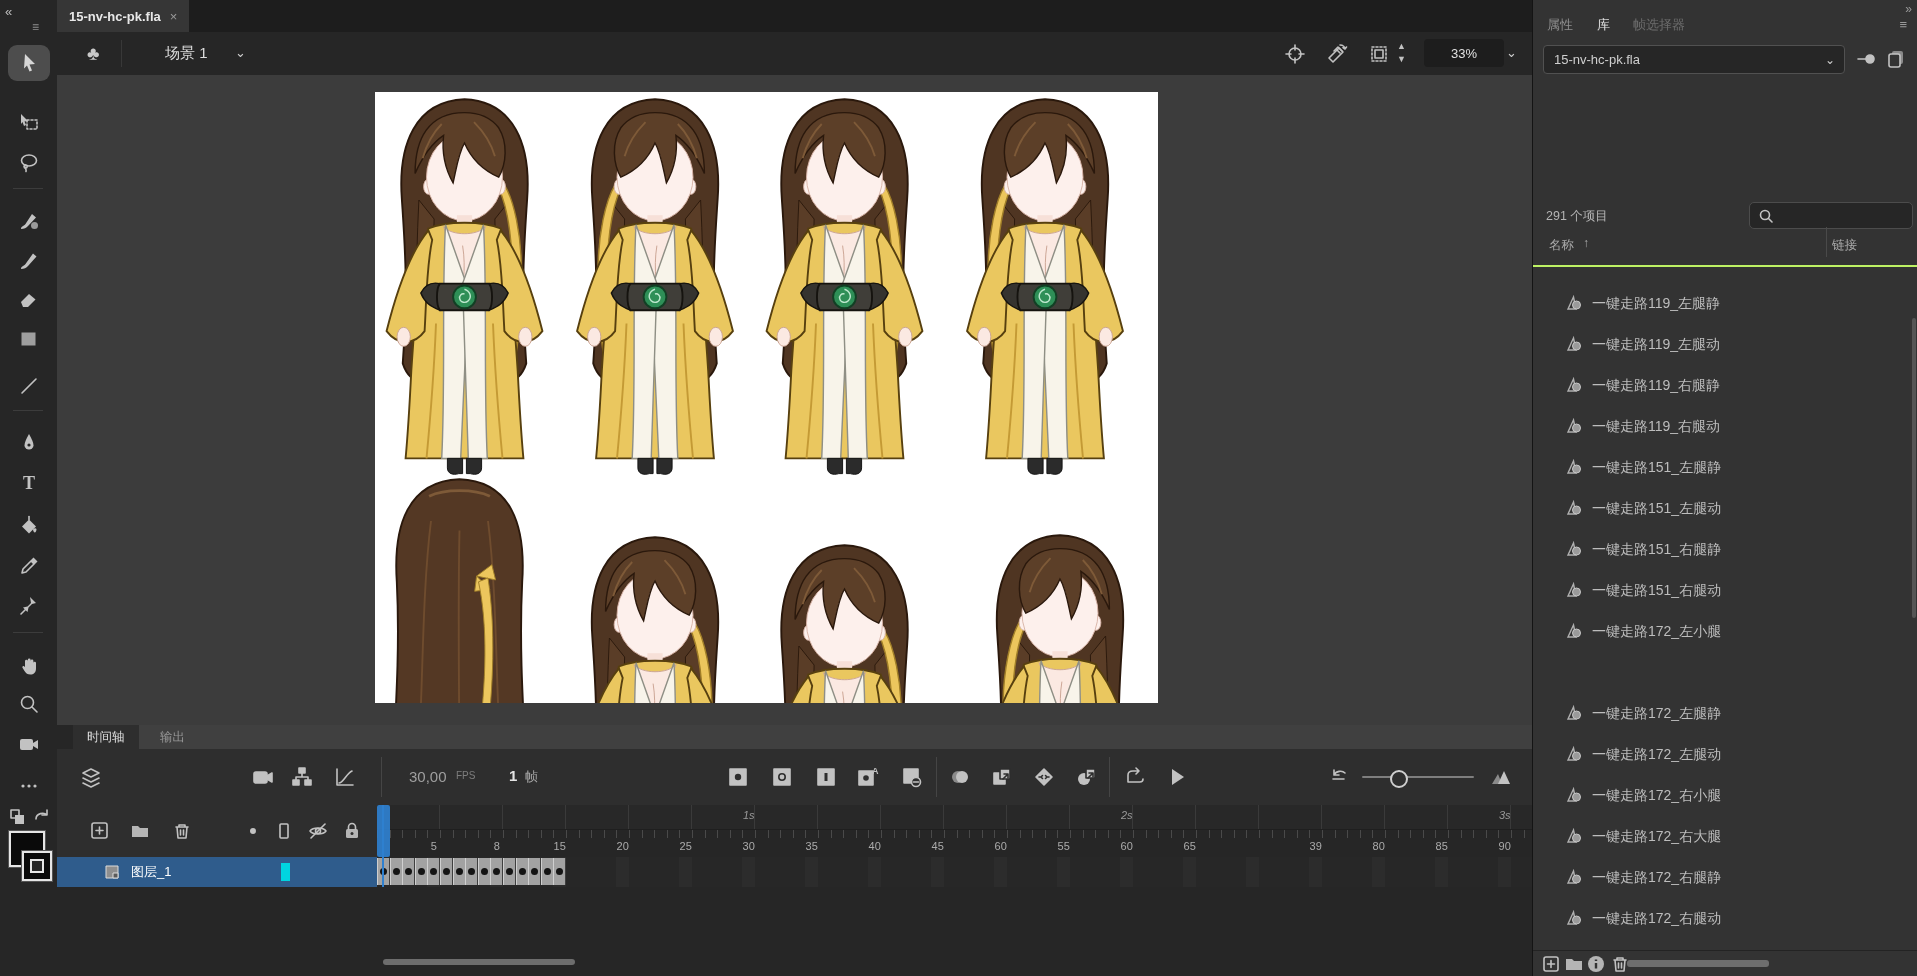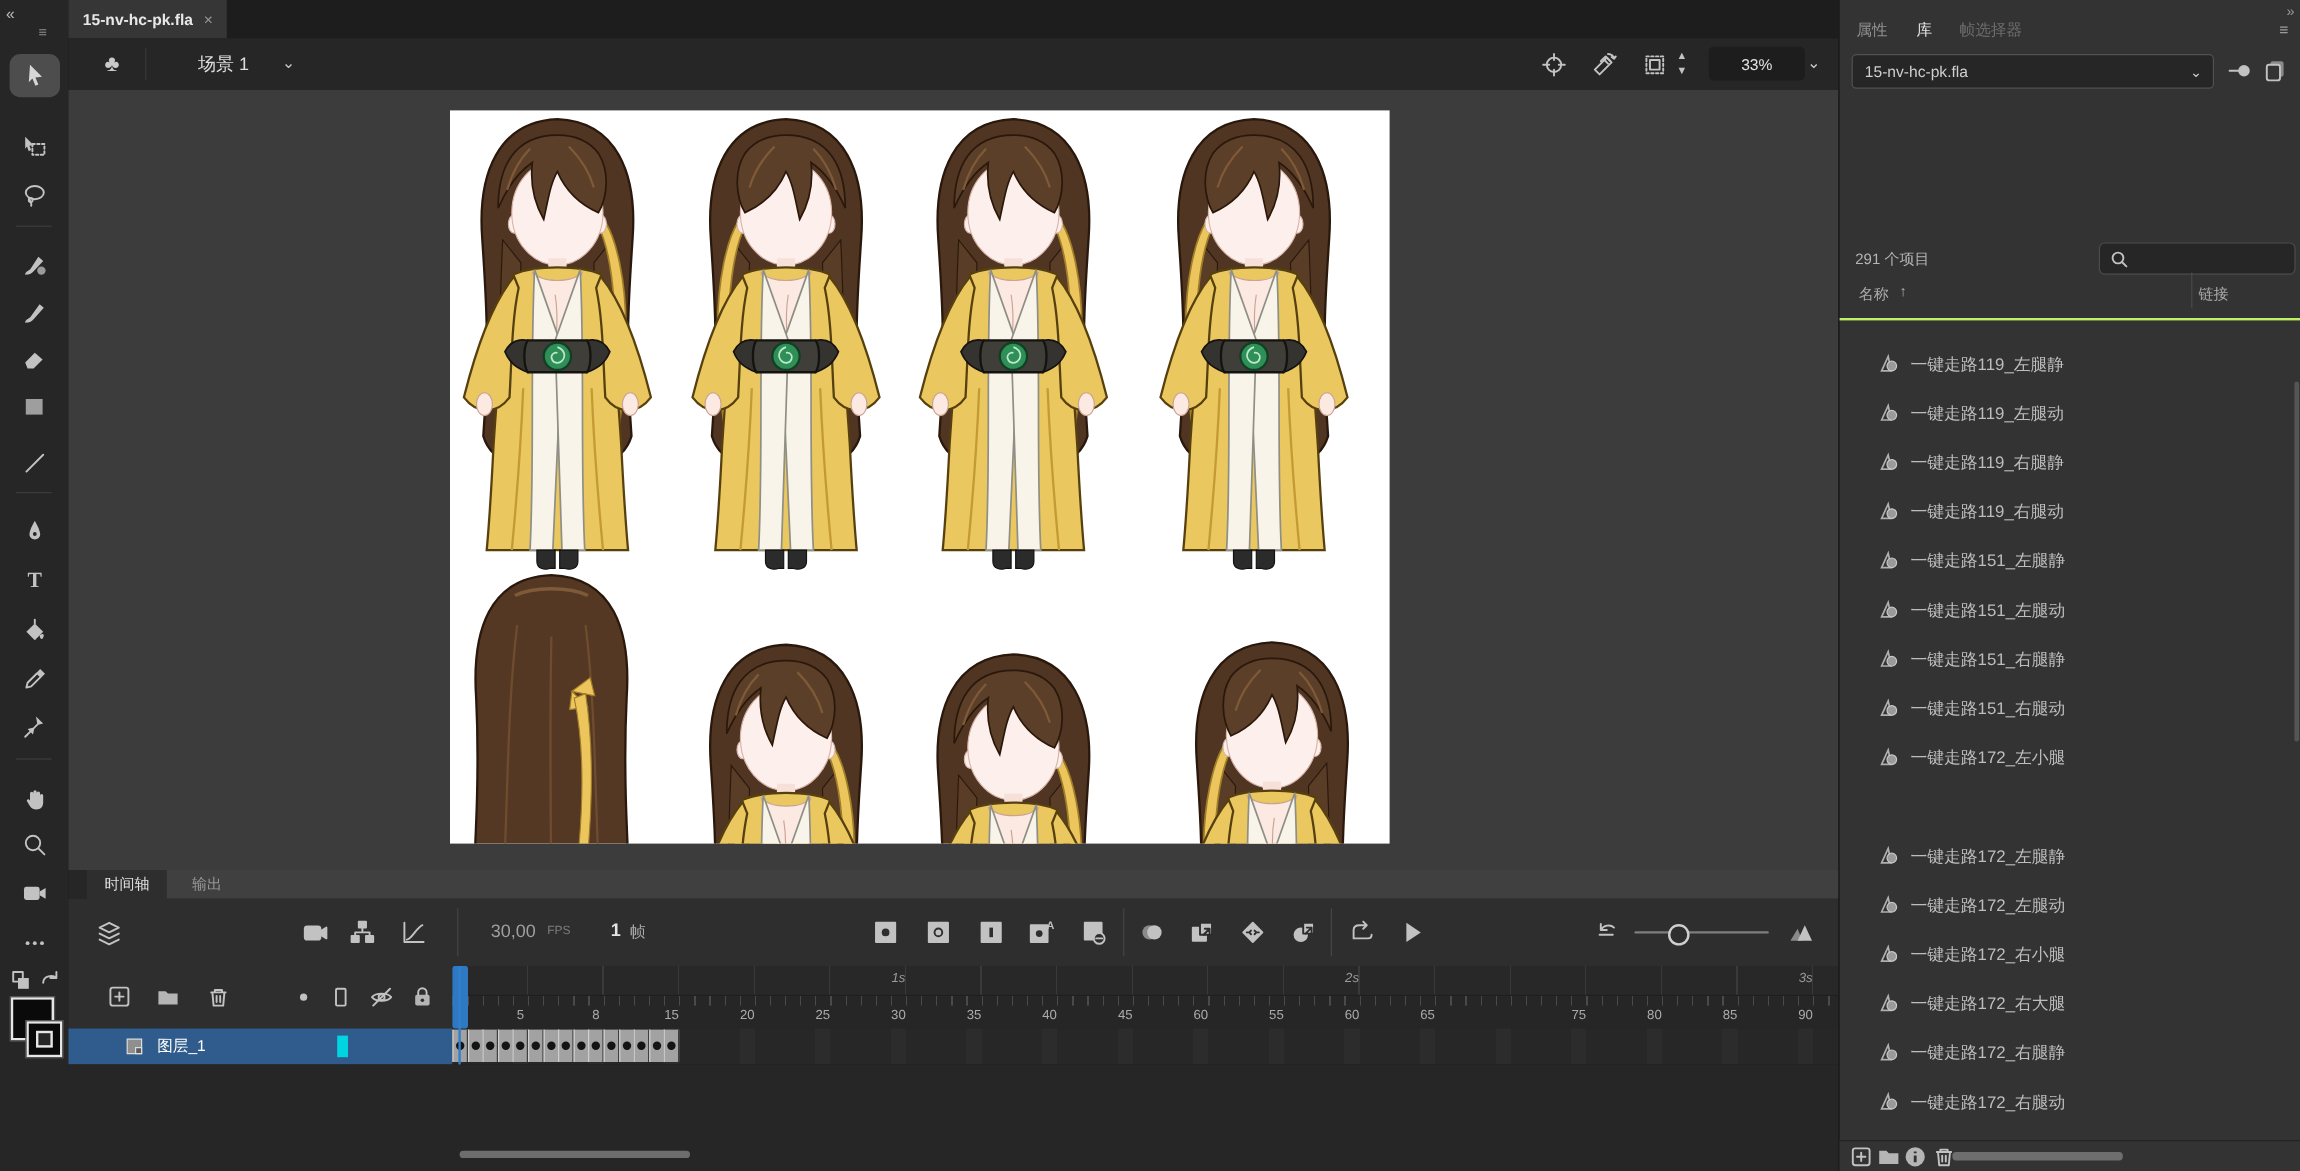--- a/index.html
+++ b/index.html
@@ -532,21 +532,21 @@
         <span class="rn" style="left: 308.7px;">25</span>
         <span class="rn" style="left: 371.7px;">30</span>
         <span class="rn" style="left: 434.7px;">35</span>
         <span class="rn" style="left: 497.7px;">40</span>
         <span class="rn" style="left: 560.7px;">45</span>
         <span class="rn" style="left: 623.7px;">60</span>
         <span class="rn" style="left: 686.7px;">55</span>
         <span class="rn" style="left: 749.7px;">60</span>
         <span class="rn" style="left: 812.7px;">65</span>
         <span class="rn" style="left: 875.7px; margin-top: 33px;">70</span>
-        <span class="rn" style="left: 938.7px;">75</span>
+        <span class="rn" style="left: 938.7px;">39</span>
         <span class="rn" style="left: 1001.7px;">80</span>
         <span class="rn" style="left: 1064.7px;">85</span>
         <span class="rn" style="left: 1127.7px;">90</span>
       </div>
     <div id="frame-row">
         <div class="kf" style="left: 0px; width: 11px;">
           <div class="dot"></div>
         </div>
         <div class="kf" style="left: 12.6px; width: 11px;">
           <div class="dot"></div>

